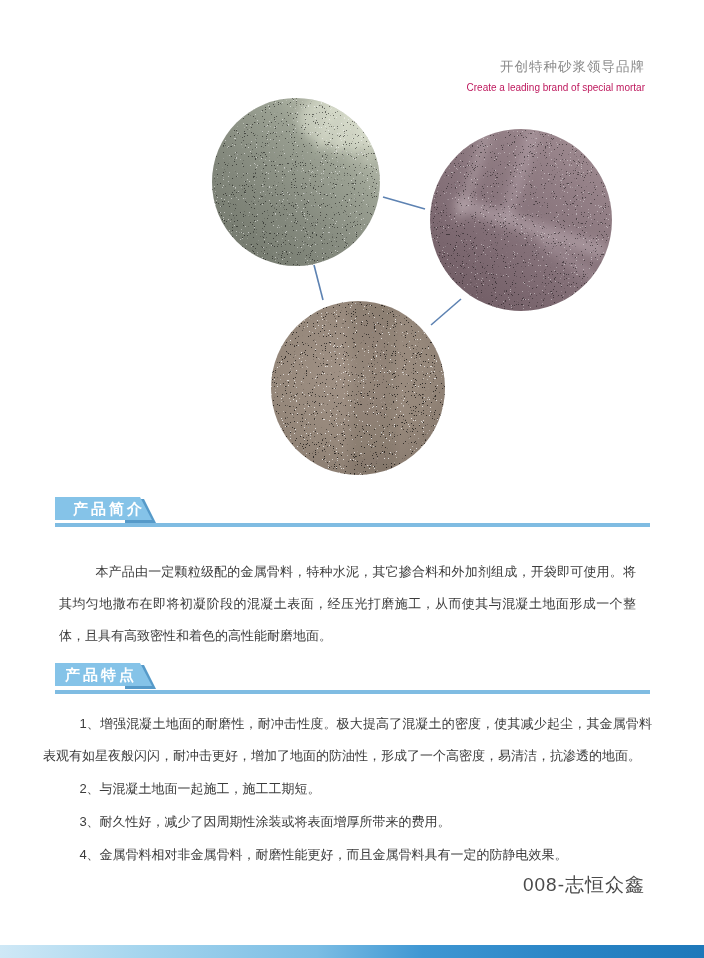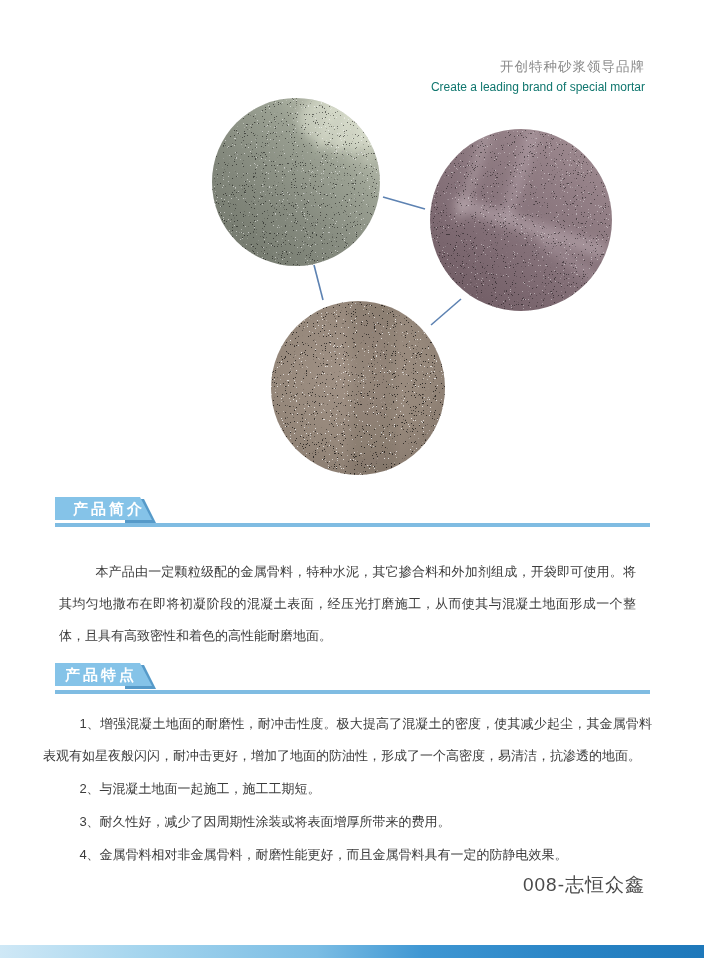--- a/index.html
+++ b/index.html
@@ -2,21 +2,21 @@
 <html><head>
 <meta charset="utf-8">
 <style>
   html,body{margin:0;padding:0;background:#fff;}
   body{font-family:"Liberation Sans","DejaVu Sans",sans-serif;}
   .page{position:relative;width:704px;height:958px;background:#ffffff;overflow:hidden;}
 
   
   .slogan{position:absolute;top:56px;right:59px;text-align:right;}
   .slogan .zh{font-size:13.5px;color:#8a8a8a;letter-spacing:1px;line-height:21px;}
-  .slogan .en{font-size:12px;color:#0f766e;line-height:21px;}
+  .slogan .en{font-size:10px;color:#be185d;line-height:21px;}
 
   
   .photos{position:absolute;left:200px;top:90px;width:440px;height:390px;}
 
   
   .banner{position:absolute;left:55px;width:110px;height:30px;}
   .banner .shadow{position:absolute;left:0;top:0;width:110px;height:30px;background:#569ac9;
     clip-path:polygon(70px 2px, 89px 2px, 101px 26px, 70px 26px);}
   .banner .shape{position:absolute;left:0;top:0;width:97px;height:23px;background:#85c3e8;
     clip-path:polygon(0 0, 85px 0, 97px 23px, 0 23px);}

